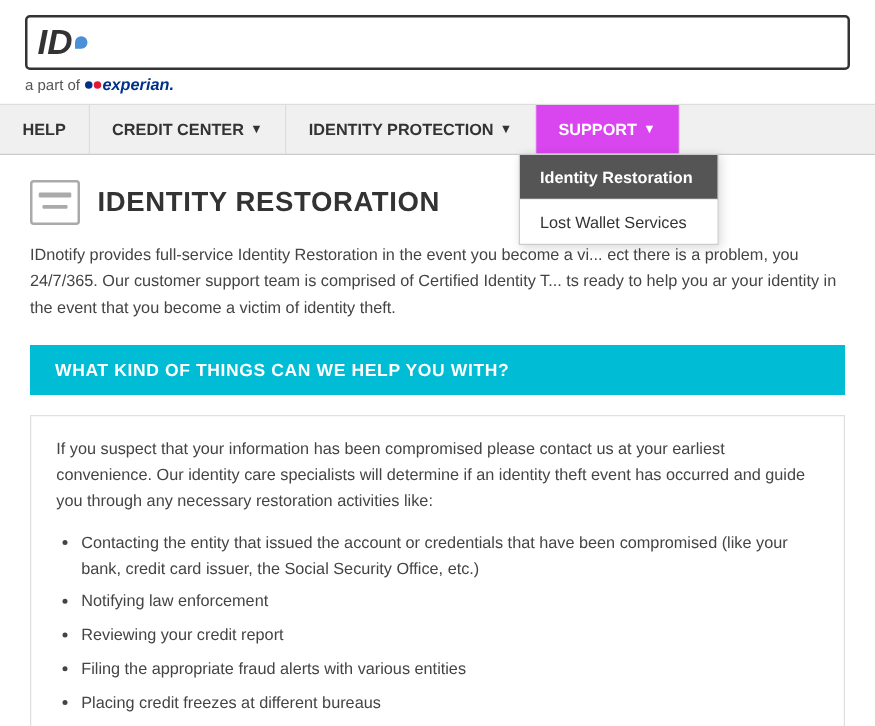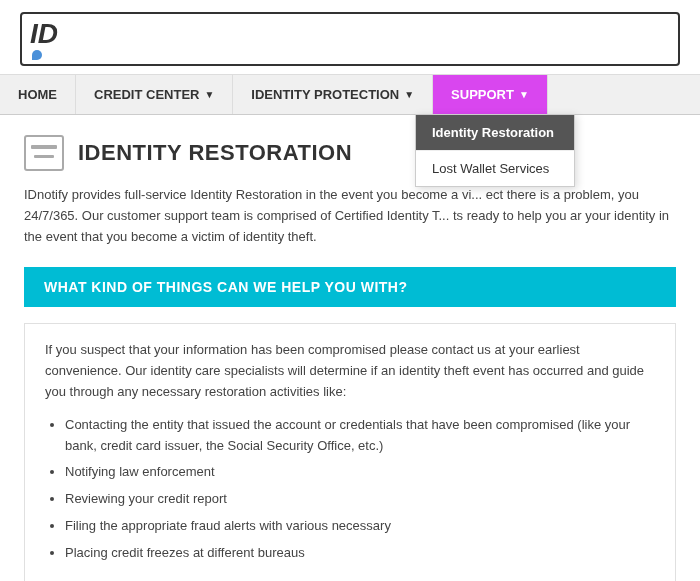--- a/index.html
+++ b/index.html
@@ -1,21 +1,21 @@
 <!DOCTYPE html>
 <html><head>
   <meta charset="utf-8">
   <style>
     * { margin: 0; padding: 0; box-sizing: border-box; }
     body { font-family: Arial, sans-serif; font-size: 14px; background: #fff; width: 700px; overflow-x: hidden; }
 
     
     .header { padding: 12px 20px 8px 20px; background: #fff; border-bottom: 1px solid #ddd; }
     .logo-area { display: flex; flex-direction: column; }
-    .logo-box { border: 2px solid #333; display: inline-flex; align-items: flex-start; padding: 4px 8px; border-radius: 4px; flex-direction: column; }
+    .logo-box { border: 2px solid #333; display: inline-flex; align-items: center; padding: 4px 8px; border-radius: 4px; }
     .logo-id { font-size: 28px; font-weight: 900; color: #333; font-style: italic; }
     .logo-notify { font-size: 28px; font-weight: 400; color: #333; }
     .logo-bubble { width: 10px; height: 10px; background: #4a90d9; border-radius: 50% 50% 50% 0; display: inline-block; margin-left: 2px; vertical-align: super; }
     .tagline { font-size: 12px; color: #555; margin-top: 4px; display: flex; align-items: center; gap: 4px; }
     .experian-logo { display: inline-flex; align-items: center; gap: 1px; }
     .exp-dot-blue { width: 6px; height: 6px; background: #003087; border-radius: 50%; display: inline-block; }
     .exp-dot-red { width: 6px; height: 6px; background: #e31837; border-radius: 50%; display: inline-block; }
     .exp-text { color: #003087; font-style: italic; font-size: 13px; font-weight: bold; }
 
     
@@ -67,26 +67,34 @@
   </style>
 </head>
 <body>
 
 <div class="header">
   <div class="logo-area">
     <div class="logo-box">
       <span class="logo-id">ID</span>
       <span class="logo-bubble"></span>
     </div>
+    <div class="tagline">
+      <span>a part of</span>
+      <span class="experian-logo">
+        <span class="exp-dot-blue"></span>
+        <span class="exp-dot-red"></span>
+        <span class="exp-text">experian.</span>
+      </span>
+    </div>
   </div>
 </div>
 
 <nav class="nav">
   <div class="nav-item">
-    <span>HOME</span>
+    <span>HELP</span>
   </div>
   <div class="nav-item">
     <span>CREDIT CENTER</span>
     <span class="arrow">▼</span>
   </div>
   <div class="nav-item">
     <span>IDENTITY PROTECTION</span>
     <span class="arrow">▼</span>
   </div>
   <div class="nav-item active">
@@ -115,17 +123,17 @@
   <div class="teal-box">
     <h3>WHAT KIND OF THINGS CAN WE HELP YOU WITH?</h3>
   </div>
 
   <div class="content-box">
     <p>If you suspect that your information has been compromised please contact us at your earliest convenience. Our identity care specialists will determine if an identity theft event has occurred and guide you through any necessary restoration activities like:</p>
     <ul>
       <li>Contacting the entity that issued the account or credentials that have been compromised (like your bank, credit card issuer, the Social Security Office, etc.)</li>
       <li>Notifying law enforcement</li>
       <li>Reviewing your credit report</li>
-      <li>Filing the appropriate fraud alerts with various necessary</li>
+      <li>Filing the appropriate fraud alerts with various entities</li>
       <li>Placing credit freezes at different bureaus</li>
     </ul>
   </div>
 </div>
 
 </body></html>

